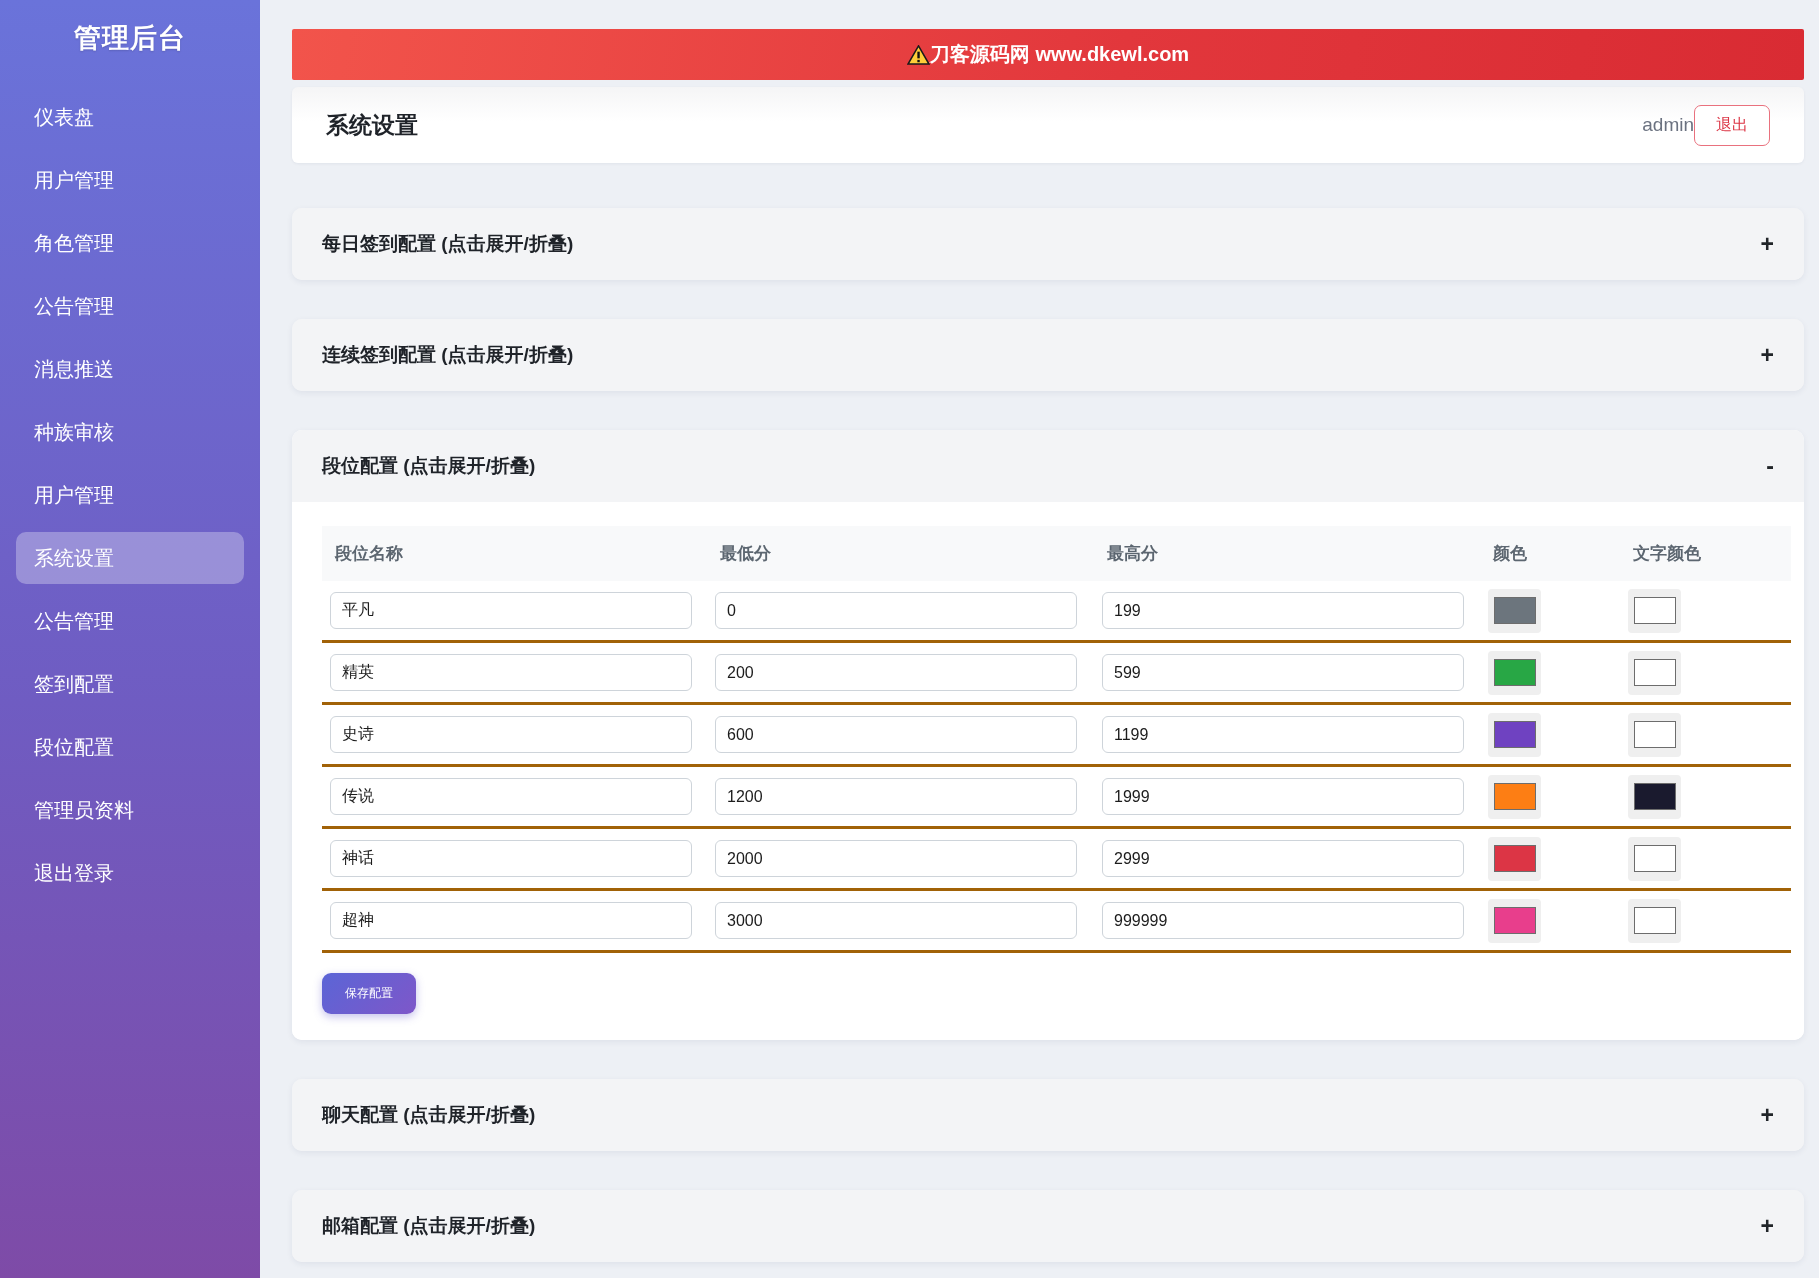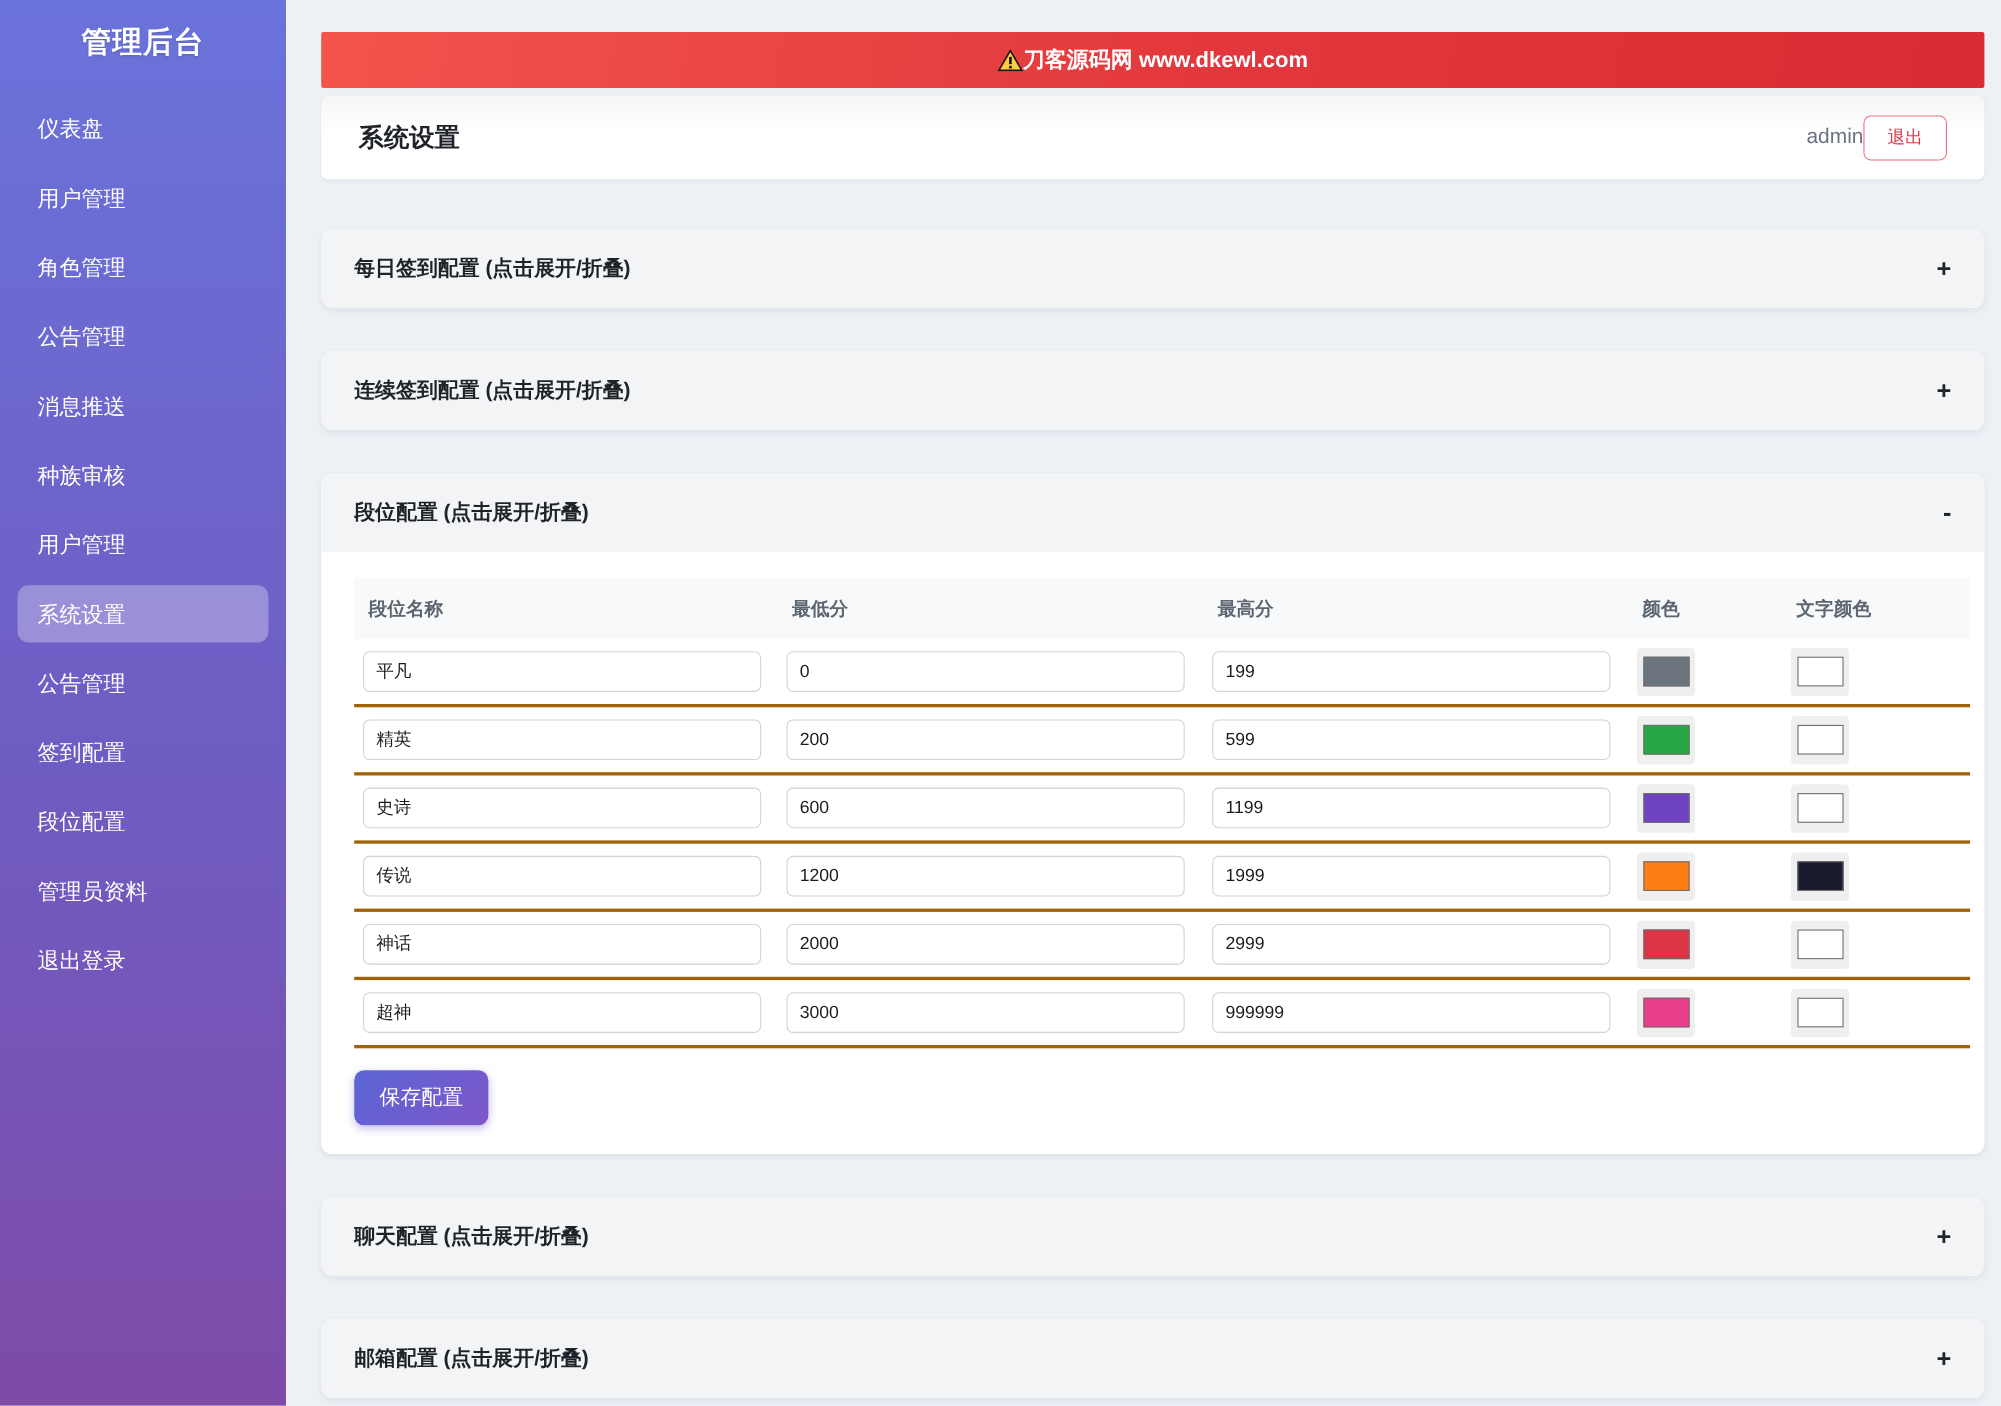--- a/index.html
+++ b/index.html
@@ -89,21 +89,21 @@
   }
   .color-input {
     width:53px; height:44px; background:#efefef; border-radius:4px;
     display:flex; align-items:center; justify-content:center; cursor:pointer;
   }
   .color-swatch { width:42px; height:27px; border:1px solid #6d6d6d; }
 
   .save-btn {
     margin-top:20px; border:none; cursor:pointer; color:#fff;
     background:linear-gradient(135deg,#5b65d6 0%,#7e57c9 100%);
-    border-radius:9px; padding:12px 23px; font-size:19px;
+    border-radius:9px; padding:12px 23px; font-size:12px;
     box-shadow:0 3px 8px rgba(90,80,200,0.35); font-family:inherit;
   }
 </style>
 </head>
 <body>
 
 <div class="app">
 
   <aside class="sidebar">
     <div class="sidebar-title">管理后台</div>

